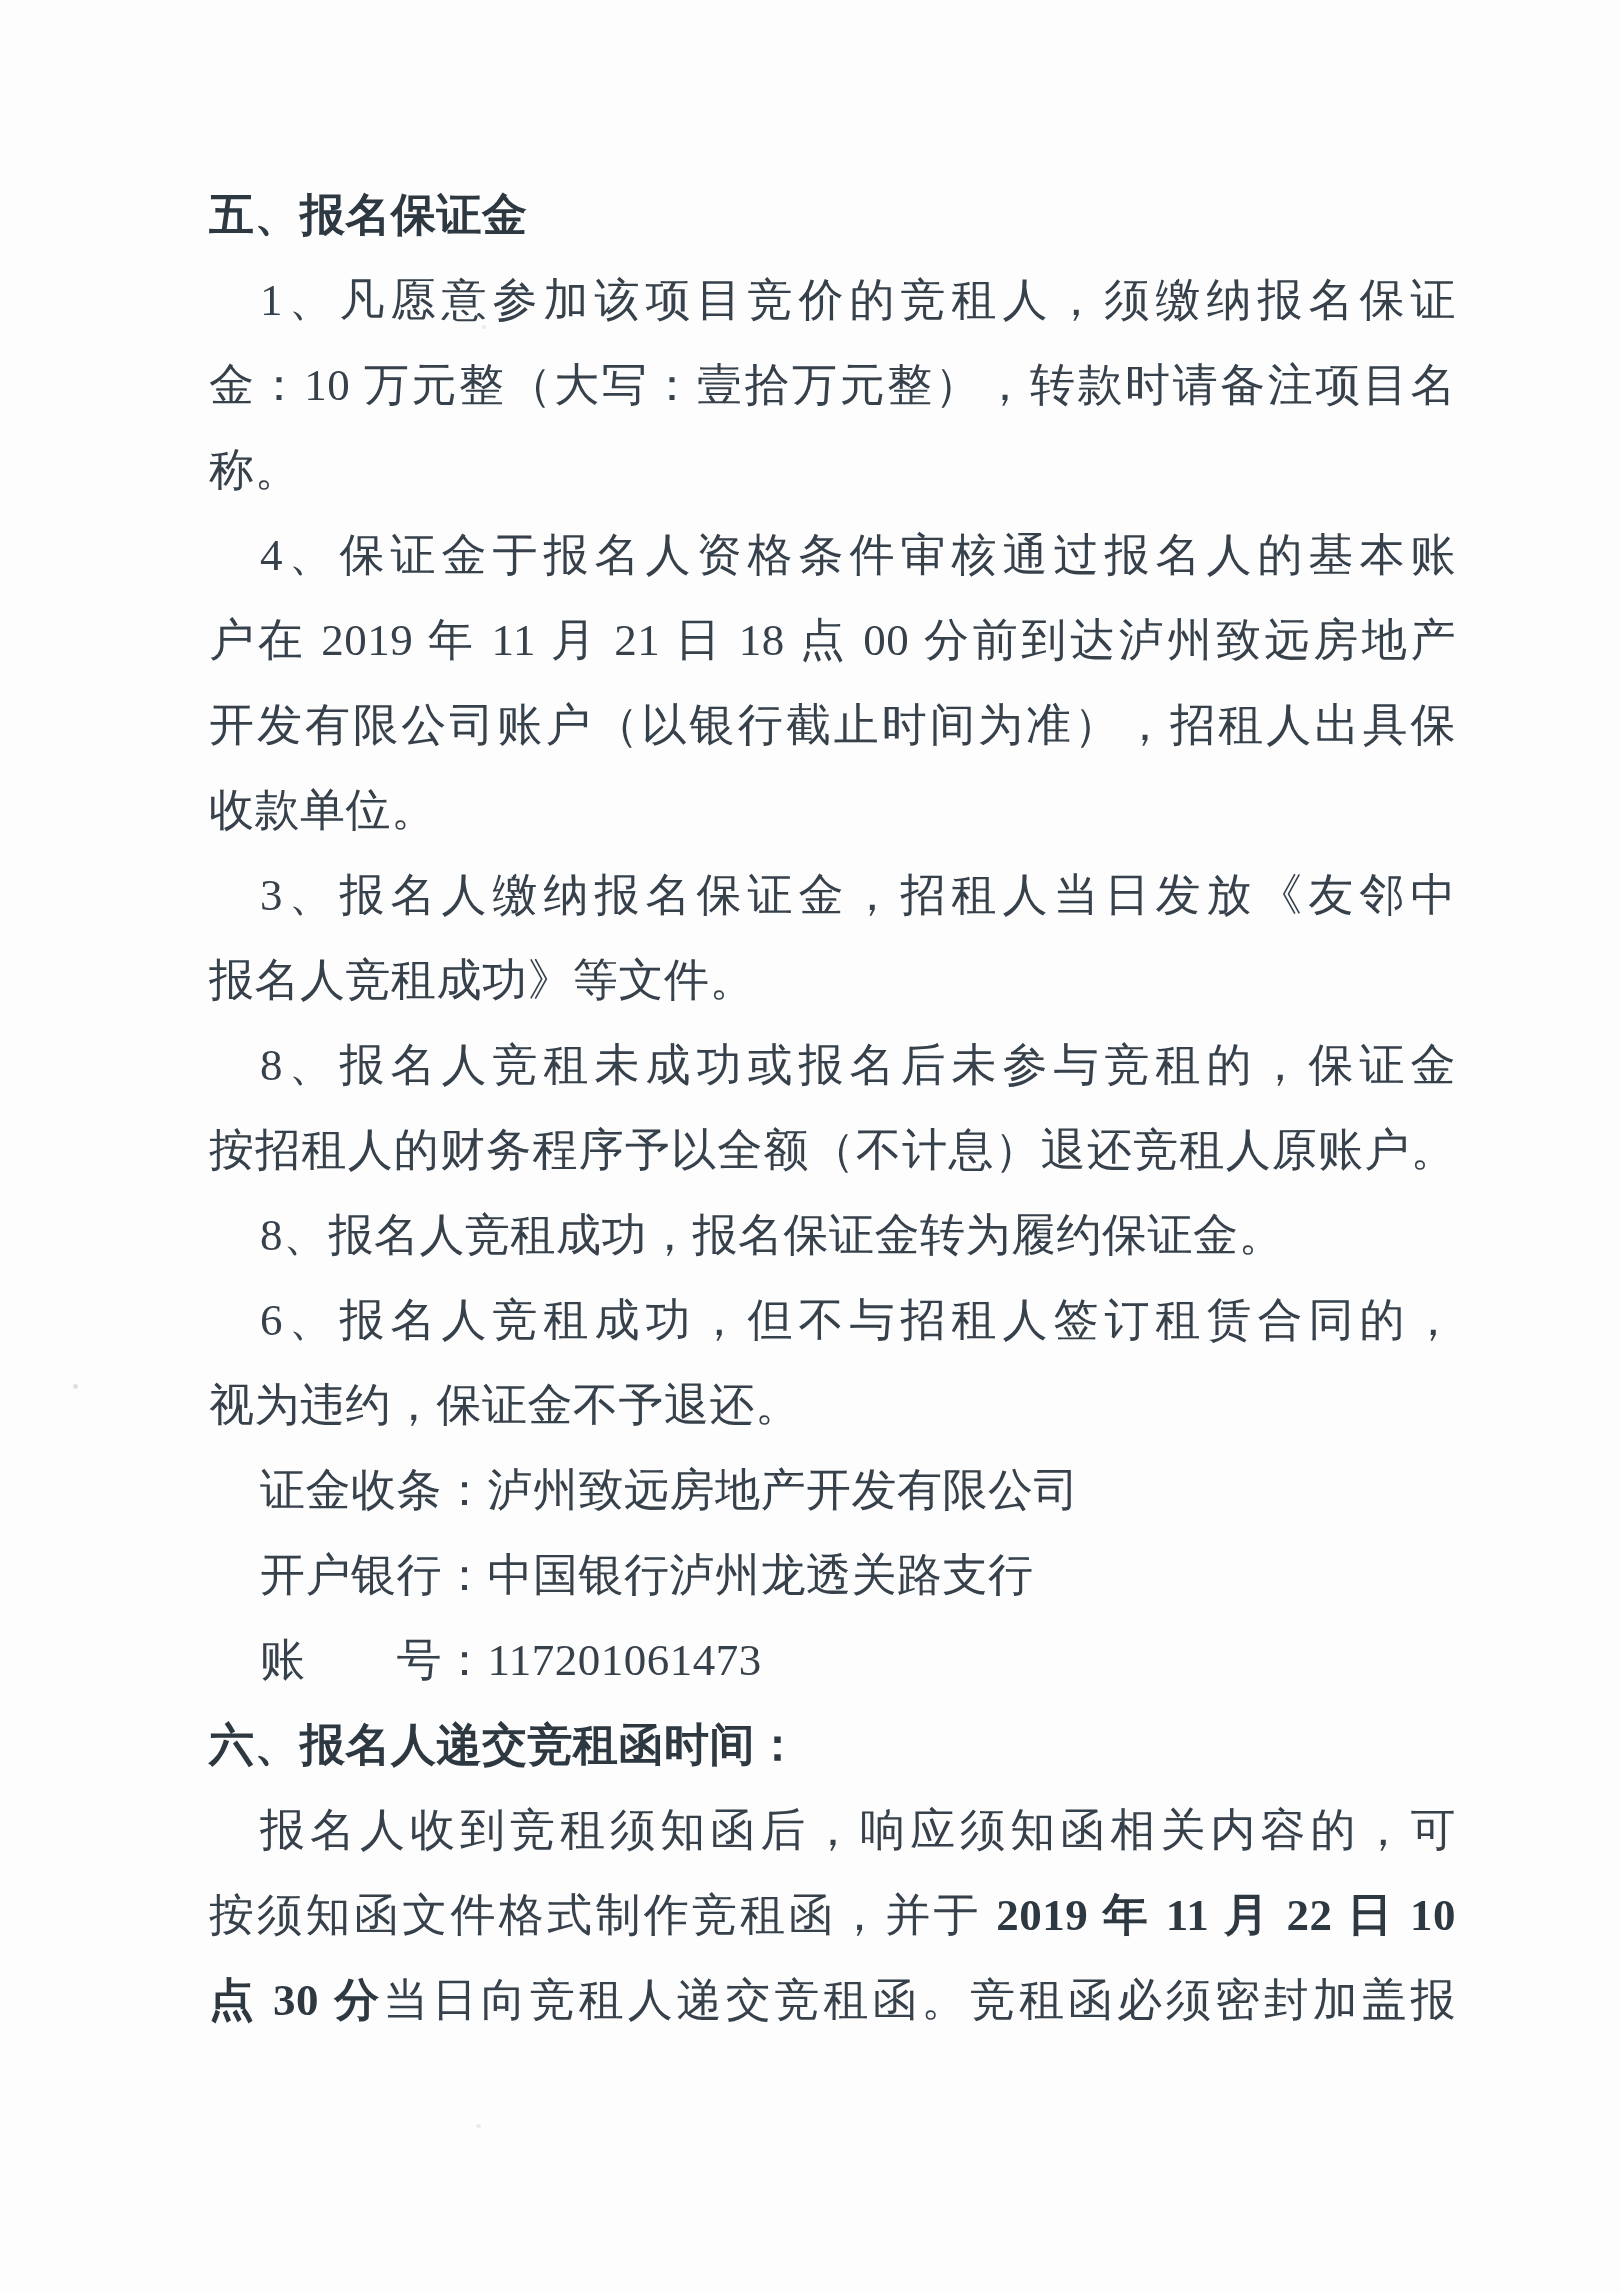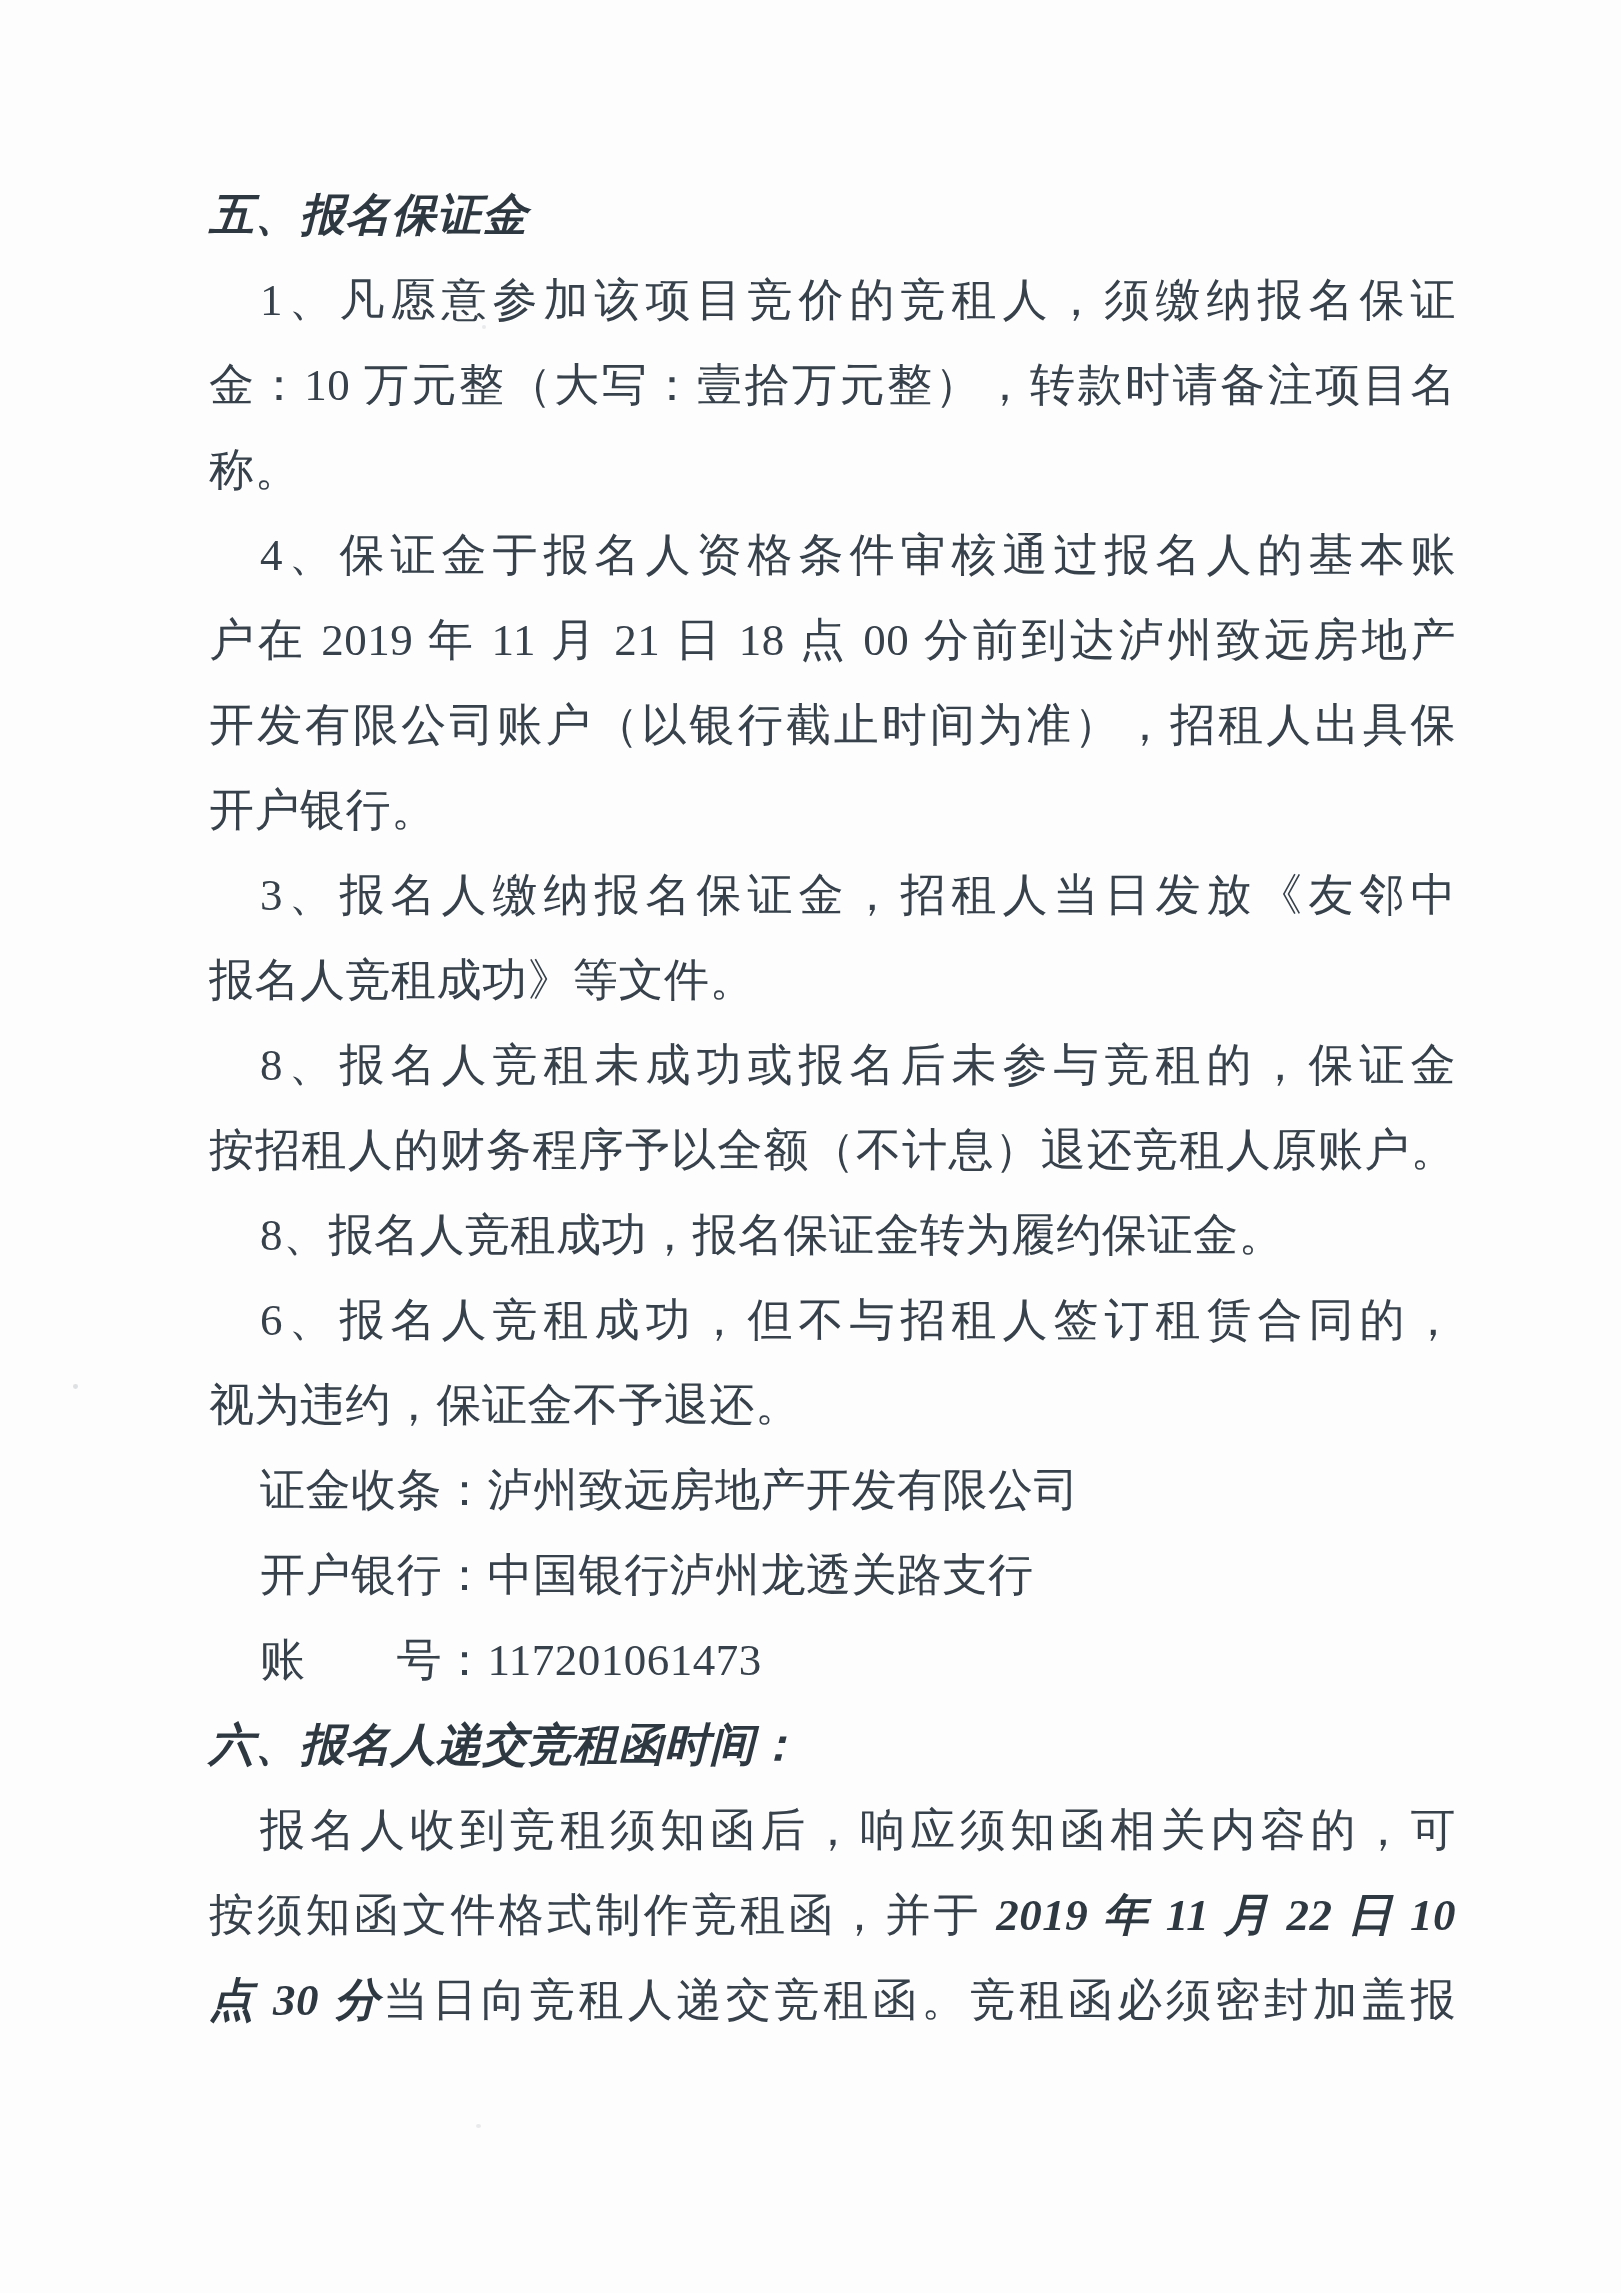--- a/index.html
+++ b/index.html
@@ -40,21 +40,20 @@
   .line.last { text-align-last: left; }
   .line.indent { text-indent: 51px; }
   .heading .line {
     text-align-last: left;
     font-weight: bold;
     color: var(--bold-color);
   }
   .seg.bold {
     font-weight: bold;
     color: var(--bold-color);
-    font-style: italic;
   }
   
   .speck {
     position: absolute;
     background: #b9bfc4;
     border-radius: 50%;
     opacity: 0.45;
   }
   .speck.s1 { left: 73px;  top: 1384px; width: 4.9px; height: 4.9px; }
   .speck.s2 { left: 482px; top: 325px;  width: 3.9px; height: 3.9px; opacity: 0.3; }
@@ -73,21 +72,21 @@
       </div>
       <div class="block para">
         <div class="line indent"><span class="seg">1、凡愿意参加该项目竞价的竞租人，须缴纳报名保证</span></div>
         <div class="line"><span class="seg">金：10 万元整（大写：壹拾万元整），转款时请备注项目名</span></div>
         <div class="line last"><span class="seg">称。</span></div>
       </div>
       <div class="block para">
         <div class="line indent"><span class="seg">4、保证金于报名人资格条件审核通过报名人的基本账</span></div>
         <div class="line"><span class="seg">户在 2019 年 11 月 21 日 18 点 00 分前到达泸州致远房地产</span></div>
         <div class="line"><span class="seg">开发有限公司账户（以银行截止时间为准），招租人出具保</span></div>
-        <div class="line last"><span class="seg">开户银行。</span></div>
+        <div class="line last"><span class="seg">收款单位。</span></div>
       </div>
       <div class="block para">
         <div class="line indent"><span class="seg">3、报名人缴纳报名保证金，招租人当日发放《友邻中</span></div>
         <div class="line last"><span class="seg">报名人竞租成功》等文件。</span></div>
       </div>
       <div class="block para">
         <div class="line indent"><span class="seg">8、报名人竞租未成功或报名后未参与竞租的，保证金</span></div>
         <div class="line"><span class="seg">按招租人的财务程序予以全额（不计息）退还竞租人原账户。</span></div>
       </div>
       <div class="block para">

